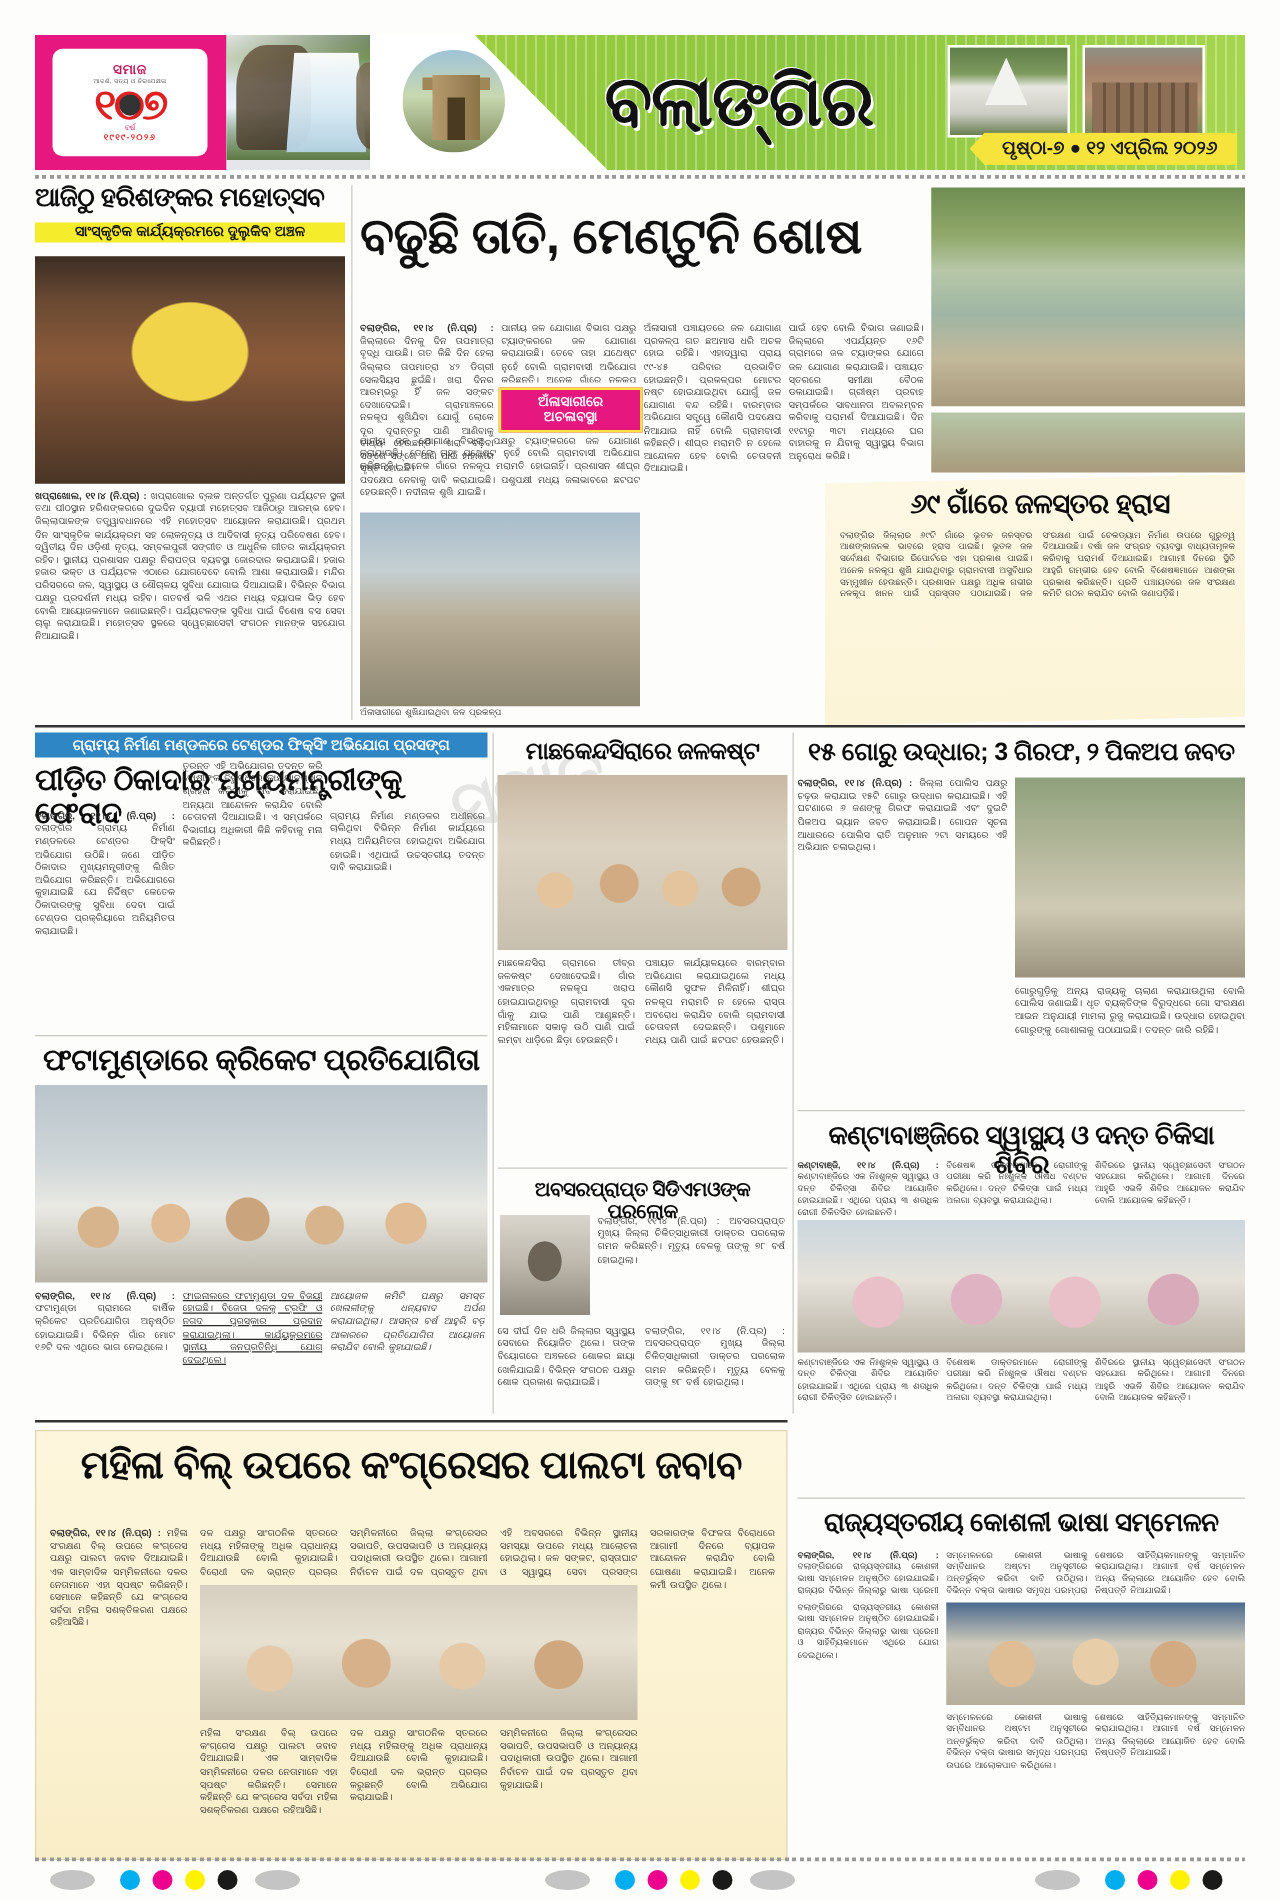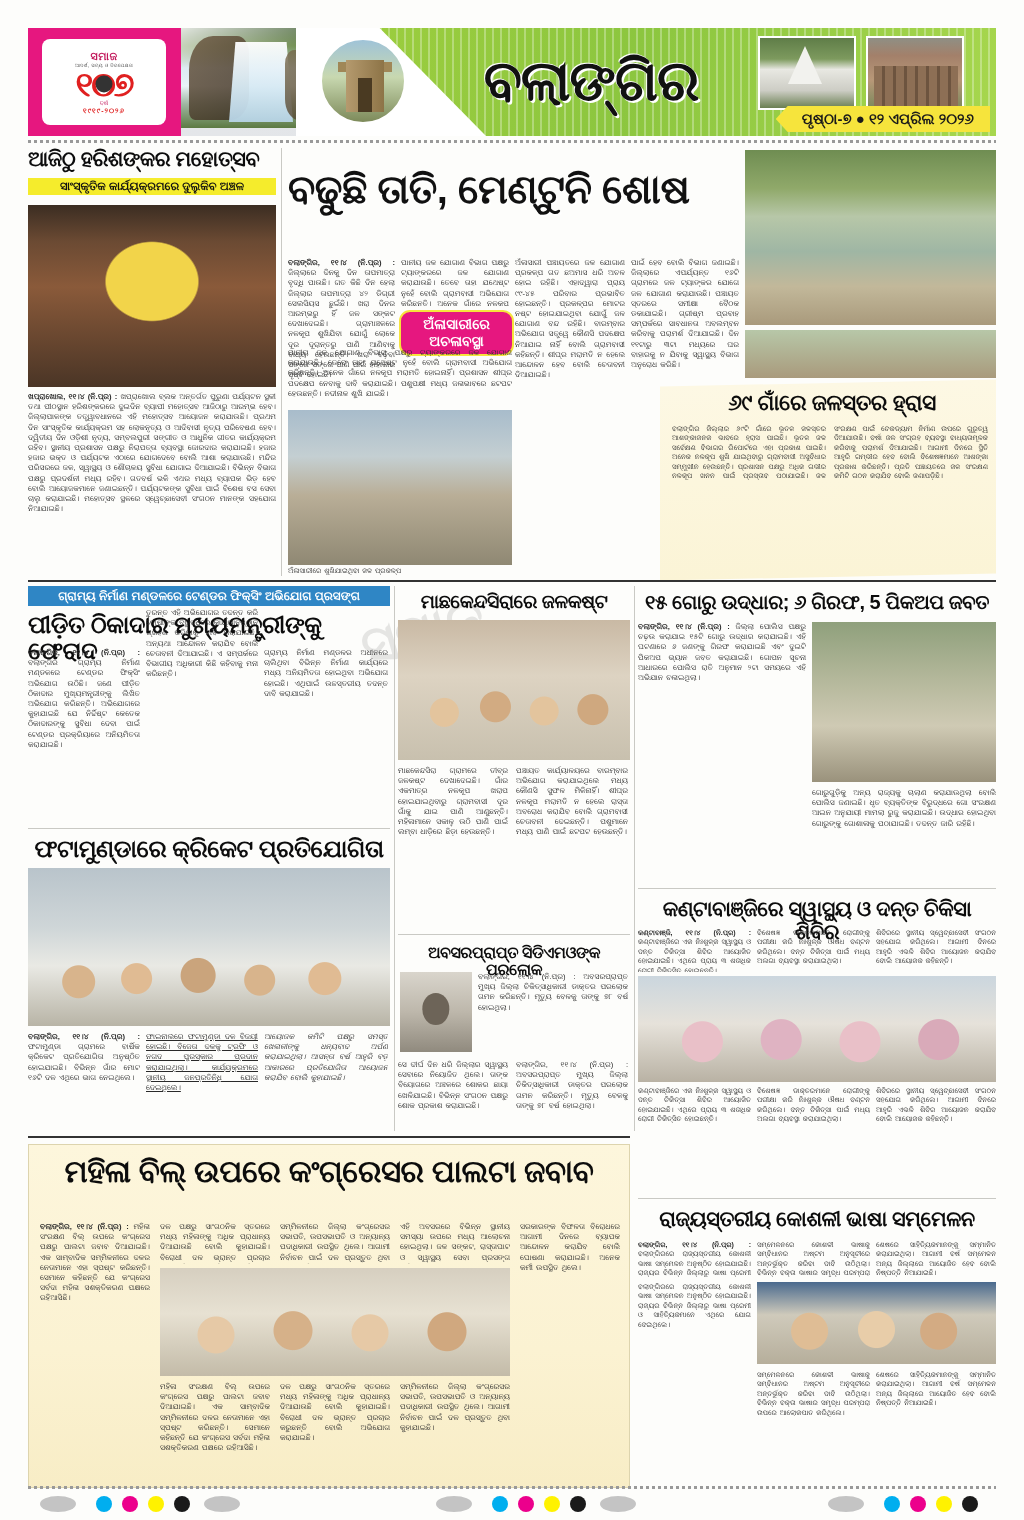--- a/index.html
+++ b/index.html
@@ -305,21 +305,21 @@
        text-shadow:1.5px 1.5px 0 #fff;">ବଢୁଛି ତାତି, ମେଣ୍ଟୁନି ଶୋଷ</div>
 
   <div class="photo ph-nature" style="left:745px;top:150px;width:251px;height:175px;"></div>
 
   <div class="body-col" style="position:absolute;left:288px;top:258px;width:107px;height:150px;">
     <b>ବଲାଙ୍ଗିର, ୧୧।୪ (ନି.ପ୍ର) :</b>
     <span>ଜିଲ୍ଲାରେ ଦିନକୁ ଦିନ ତାପମାତ୍ରା ବୃଦ୍ଧି ପାଉଛି। ଗତ କିଛି ଦିନ ହେଲା ଜିଲ୍ଲାର ତାପମାତ୍ରା ୪୨ ଡିଗ୍ରୀ ସେଲସିୟସ ଛୁଇଁଛି। ଖରା ଦିନର ଆରମ୍ଭରୁ ହିଁ ଜଳ ସଙ୍କଟ ଦେଖାଦେଇଛି। ଗ୍ରାମାଞ୍ଚଳରେ ନଳକୂପ ଶୁଖିଯିବା ଯୋଗୁଁ ଲୋକେ ଦୂର ଦୂରାନ୍ତରୁ ପାଣି ଆଣିବାକୁ ବାଧ୍ୟ ହେଉଛନ୍ତି। ଖରା ବଢ଼ିବା ସଙ୍ଗେ ସଙ୍ଗେ ପାଣି ପାଇଁ ହାହାକାର ସୃଷ୍ଟି ହୋଇଛି।</span>
   </div>
   <div class="body-col" style="position:absolute;left:401px;top:258px;width:108px;height:48px;">ପାନୀୟ ଜଳ ଯୋଗାଣ ବିଭାଗ ପକ୍ଷରୁ ଟ୍ୟାଙ୍କରରେ ଜଳ ଯୋଗାଣ କରାଯାଉଛି। ତେବେ ତାହା ଯଥେଷ୍ଟ ନୁହେଁ ବୋଲି ଗ୍ରାମବାସୀ ଅଭିଯୋଗ କରିଛନ୍ତି। ଅନେକ ଗାଁରେ ନଳକୂପ ମରାମତି ହୋଇନାହିଁ। ପ୍ରଶାସନ ଶୀଘ୍ର ପଦକ୍ଷେପ ନେବାକୁ ଦାବି କରାଯାଇଛି। ପଶୁପକ୍ଷୀ ମଧ୍ୟ ଜଳାଭାବରେ ଛଟପଟ ହେଉଛନ୍ତି। ନଦୀନାଳ ଶୁଖି ଯାଇଛି।</div>
   <div style="position:absolute;left:399px;top:310px;width:115px;">
-    <span class="banner-pink" style="font-size:14px;border-radius:11px;">ଅଁଳାସାରୀରେ ଅଚଳାବସ୍ଥା</span>
+    <span class="banner-pink" style="font-size:11px;">ଅଁଳାସାରୀରେ ଅଚଳାବସ୍ଥା</span>
   </div>
   <div class="body-col" style="position:absolute;left:515px;top:258px;width:110px;height:300px;">ଅଁଳାସାରୀ ପଞ୍ଚାୟତରେ ଜଳ ଯୋଗାଣ ପ୍ରକଳ୍ପ ଗତ ଛଅମାସ ଧରି ଅଚଳ ହୋଇ ରହିଛି। ଏହାଦ୍ୱାରା ପ୍ରାୟ ୯୯-୪୫ ପରିବାର ପ୍ରଭାବିତ ହୋଇଛନ୍ତି। ପ୍ରକଳ୍ପର ମୋଟର ନଷ୍ଟ ହୋଇଯାଇଥିବା ଯୋଗୁଁ ଜଳ ଯୋଗାଣ ବନ୍ଦ ରହିଛି। ବାରମ୍ବାର ଅଭିଯୋଗ ସତ୍ତ୍ୱେ କୌଣସି ପଦକ୍ଷେପ ନିଆଯାଇ ନାହିଁ ବୋଲି ଗ୍ରାମବାସୀ କହିଛନ୍ତି। ଶୀଘ୍ର ମରାମତି ନ ହେଲେ ଆନ୍ଦୋଳନ ହେବ ବୋଲି ଚେତାବନୀ ଦିଆଯାଇଛି।</div>
   <div class="body-col" style="position:absolute;left:631px;top:258px;width:108px;height:300px;">ପାଇଁ ହେବ ବୋଲି ବିଭାଗ ଜଣାଇଛି। ଜିଲ୍ଲାରେ ଏପର୍ଯ୍ୟନ୍ତ ୧୬ଟି ଗ୍ରାମରେ ଜଳ ଟ୍ୟାଙ୍କର ଯୋଗେ ଜଳ ଯୋଗାଣ କରାଯାଉଛି। ପଞ୍ଚାୟତ ସ୍ତରରେ ସମୀକ୍ଷା ବୈଠକ ଡକାଯାଇଛି। ଗ୍ରୀଷ୍ମ ପ୍ରବାହ ସମ୍ପର୍କରେ ସାବଧାନତା ଅବଲମ୍ବନ କରିବାକୁ ପରାମର୍ଶ ଦିଆଯାଇଛି। ଦିନ ୧୧ଟାରୁ ୩ଟା ମଧ୍ୟରେ ଘର ବାହାରକୁ ନ ଯିବାକୁ ସ୍ୱାସ୍ଥ୍ୟ ବିଭାଗ ଅନୁରୋଧ କରିଛି।</div>
   <div class="body-col" style="position:absolute;left:288px;top:348px;width:224px;height:58px;">ପାନୀୟ ଜଳ ଯୋଗାଣ ବିଭାଗ ପକ୍ଷରୁ ଟ୍ୟାଙ୍କରରେ ଜଳ ଯୋଗାଣ କରାଯାଉଛି। ତେବେ ତାହା ଯଥେଷ୍ଟ ନୁହେଁ ବୋଲି ଗ୍ରାମବାସୀ ଅଭିଯୋଗ କରିଛନ୍ତି। ଅନେକ ଗାଁରେ ନଳକୂପ ମରାମତି ହୋଇନାହିଁ। ପ୍ରଶାସନ ଶୀଘ୍ର ପଦକ୍ଷେପ ନେବାକୁ ଦାବି କରାଯାଇଛି। ପଶୁପକ୍ଷୀ ମଧ୍ୟ ଜଳାଭାବରେ ଛଟପଟ ହେଉଛନ୍ତି। ନଦୀନାଳ ଶୁଖି ଯାଇଛି।</div>
 
   <div class="photo ph-tank" style="left:288px;top:410px;width:224px;height:155px;"></div>
   <div class="body-col tiny" style="position:absolute;left:288px;top:566px;width:224px;height:10px;">ଅଁଳାସାରୀରେ ଶୁଖିଯାଇଥିବା ଜଳ ପ୍ରକଳ୍ପ</div>
 
   <div class="photo ph-nature" style="left:745px;top:330px;width:251px;height:48px;background:linear-gradient(to bottom,#b7c7a8,#a99a7c);"></div>
   <div class="body-col" style="position:absolute;left:745px;top:258px;width:0px;height:0;"></div>
@@ -344,21 +344,21 @@
 
   <div class="wm" style="left:360px;top:600px;">ସମାଜ</div>
 
   <div class="rule-v" style="left:394px;top:586px;height:545px;"></div>
   <div class="hl" style="position:absolute;left:398px;top:592px;width:232px;font-size:19px;text-align:center;">ମାଛକେନ୍ଦସିରାରେ ଜଳକଷ୍ଟ</div>
   <div class="photo ph-crowd" style="left:398px;top:620px;width:232px;height:140px;"></div>
   <div class="body-col" style="position:absolute;left:398px;top:766px;width:110px;height:160px;">ମାଛକେନ୍ଦସିରା ଗ୍ରାମରେ ତୀବ୍ର ଜଳକଷ୍ଟ ଦେଖାଦେଇଛି। ଗାଁର ଏକମାତ୍ର ନଳକୂପ ଖରାପ ହୋଇଯାଇଥିବାରୁ ଗ୍ରାମବାସୀ ଦୂର ଗାଁକୁ ଯାଇ ପାଣି ଆଣୁଛନ୍ତି। ମହିଳାମାନେ ସକାଳୁ ଉଠି ପାଣି ପାଇଁ ଲମ୍ବା ଧାଡ଼ିରେ ଛିଡ଼ା ହେଉଛନ୍ତି।</div>
   <div class="body-col" style="position:absolute;left:516px;top:766px;width:112px;height:160px;">ପଞ୍ଚାୟତ କାର୍ଯ୍ୟାଳୟରେ ବାରମ୍ବାର ଅଭିଯୋଗ କରାଯାଇଥିଲେ ମଧ୍ୟ କୌଣସି ସୁଫଳ ମିଳିନାହିଁ। ଶୀଘ୍ର ନଳକୂପ ମରାମତି ନ ହେଲେ ରାସ୍ତା ଅବରୋଧ କରାଯିବ ବୋଲି ଗ୍ରାମବାସୀ ଚେତାବନୀ ଦେଇଛନ୍ତି। ପଶୁମାନେ ମଧ୍ୟ ପାଣି ପାଇଁ ଛଟପଟ ହେଉଛନ୍ତି।</div>
 
   <div class="rule-v" style="left:634px;top:586px;height:545px;"></div>
-  <div class="hl" style="position:absolute;left:638px;top:592px;width:358px;font-size:20px;text-align:center;">୧୫ ଗୋରୁ ଉଦ୍ଧାର; ୬ ଗିରଫ, 5 ପିକଅପ ଜବତ</div>
+  <div class="hl" style="position:absolute;left:638px;top:592px;width:358px;font-size:20px;text-align:center;">୧୫ ଗୋରୁ ଉଦ୍ଧାର; 3 ଗିରଫ, ୨ ପିକଅପ ଜବତ</div>
   <div class="body-col" style="position:absolute;left:638px;top:622px;width:168px;height:262px;">
     <b>ବଲାଙ୍ଗିର, ୧୧।୪ (ନି.ପ୍ର) :</b>
     <span>ଜିଲ୍ଲା ପୋଲିସ ପକ୍ଷରୁ ଚଢ଼ଉ କରାଯାଇ ୧୫ଟି ଗୋରୁ ଉଦ୍ଧାର କରାଯାଇଛି। ଏହି ଘଟଣାରେ ୬ ଜଣଙ୍କୁ ଗିରଫ କରାଯାଇଛି ଏବଂ ଦୁଇଟି ପିକଅପ ଭ୍ୟାନ ଜବତ କରାଯାଇଛି। ଗୋପନ ସୂଚନା ଆଧାରରେ ପୋଲିସ ରାତି ଅନୁମାନ ୨ଟା ସମୟରେ ଏହି ଅଭିଯାନ ଚଳାଇଥିଲା।</span>
   </div>
   <div class="photo ph-cattle" style="left:812px;top:622px;width:184px;height:160px;"></div>
   <div class="body-col" style="position:absolute;left:812px;top:788px;width:184px;height:96px;">ଗୋରୁଗୁଡ଼ିକୁ ଅନ୍ୟ ରାଜ୍ୟକୁ ଚାଲାଣ କରାଯାଉଥିଲା ବୋଲି ପୋଲିସ ଜଣାଇଛି। ଧୃତ ବ୍ୟକ୍ତିଙ୍କ ବିରୁଦ୍ଧରେ ଗୋ ସଂରକ୍ଷଣ ଆଇନ ଅନୁଯାୟୀ ମାମଲା ରୁଜୁ କରାଯାଇଛି। ଉଦ୍ଧାର ହୋଇଥିବା ଗୋରୁଙ୍କୁ ଗୋଶାଳାକୁ ପଠାଯାଇଛି। ତଦନ୍ତ ଜାରି ରହିଛି।</div>
 
   <div class="rule-h" style="left:638px;top:888px;width:358px;"></div>
 
   <div class="rule-h" style="left:28px;top:828px;width:362px;"></div>

